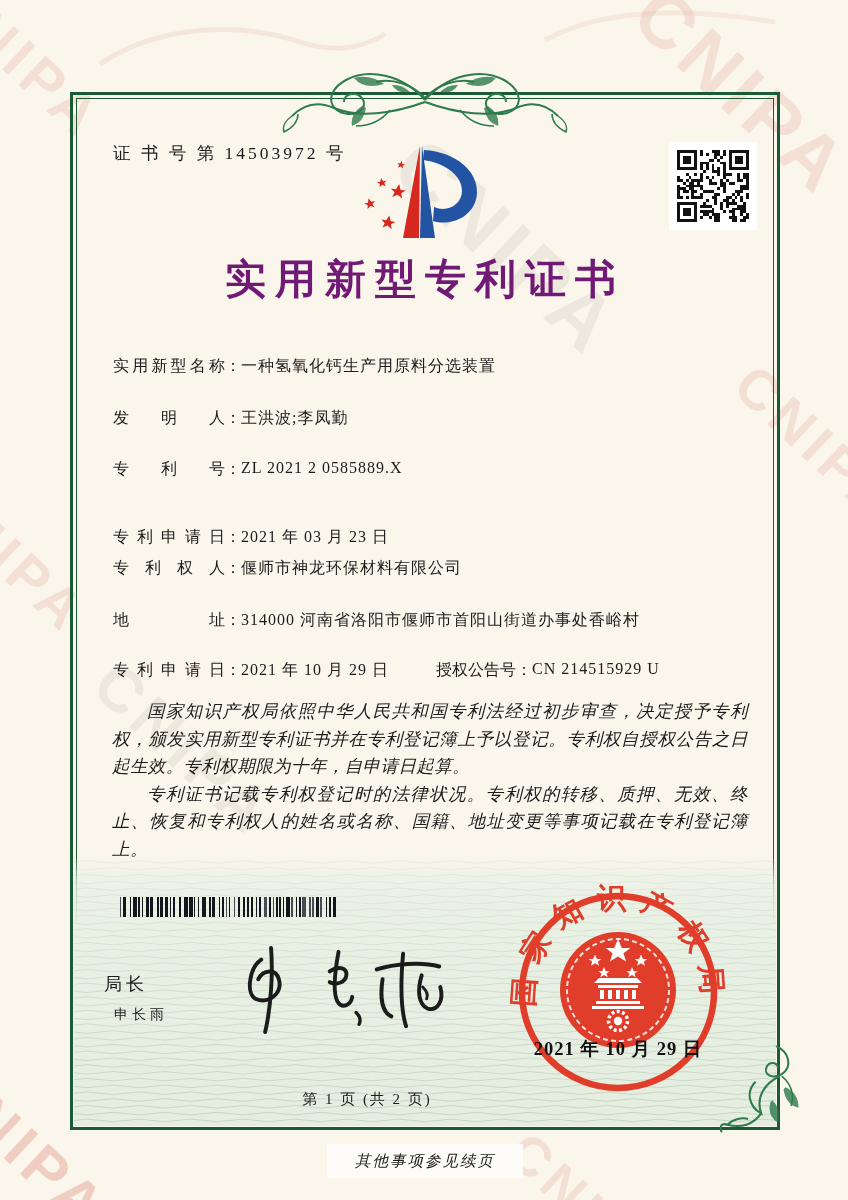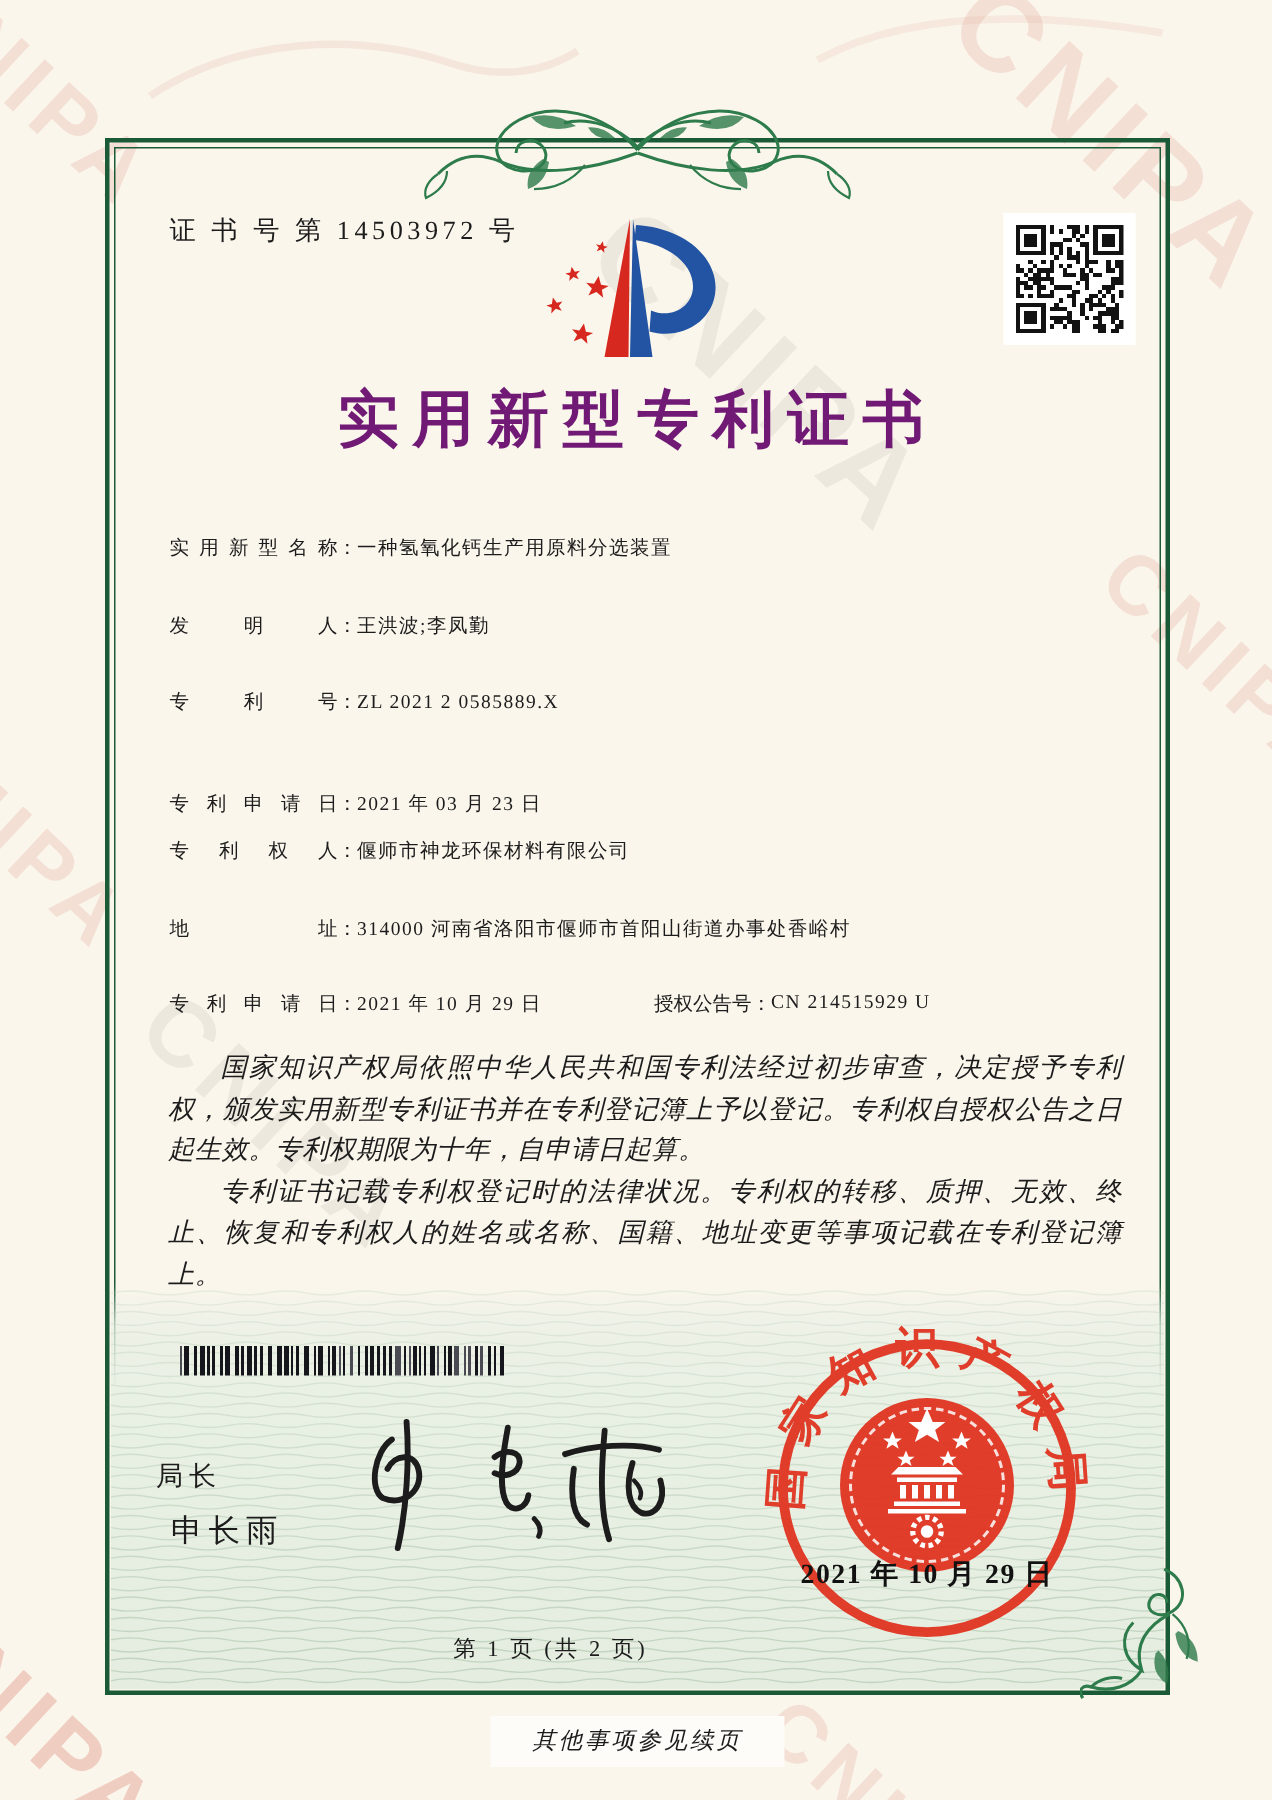--- a/index.html
+++ b/index.html
@@ -59,45 +59,44 @@
   #qr{position:absolute;left:8px;top:8px;}
   #title{
     position:absolute;left:70px;top:252px;width:710px;
     text-align:center;
     font-size:41px;font-weight:bold;letter-spacing:9px;
     color:#701a75;
   }
   
   .field{
     position:absolute;left:113px;width:640px;
-    font-size:13px;
+    font-size:16px;
     display:flex;
     white-space:nowrap;
-    align-items:center;
   }
   .flabel{
     display:inline-block;width:112px;
     text-align:justify;text-align-last:justify;
     flex:0 0 112px;
   }
   .fcolon{flex:0 0 auto;}
   .fvalue{margin-left:0;letter-spacing:1px;}
   .grant2{position:absolute;left:323px;top:0;display:flex;white-space:nowrap;}
   
   #body-text{
     position:absolute;left:112px;top:698px;width:636px;
     font-size:17.5px;line-height:27.5px;
     letter-spacing:0.4px;
     text-align:justify;
   }
   #body-text p{margin:0;text-indent:2em;font-style:italic;}
   
   #barcode{position:absolute;left:120px;top:897px;}
   #director-title{position:absolute;left:104px;top:972px;font-size:18px;letter-spacing:4px;}
-  #director-name{position:absolute;left:114px;top:1006px;font-size:21px;letter-spacing:4px;}
+  #director-name{position:absolute;left:114px;top:1006px;font-size:14px;letter-spacing:4px;}
   #signature{position:absolute;left:228px;top:942px;}
   #seal{position:absolute;left:508px;top:882px;opacity:0.94;}
   #seal-date{
     position:absolute;left:508px;top:1036px;width:220px;
     text-align:center;font-size:18.5px;letter-spacing:1px;color:#111;
     font-weight:bold;
   }
   #page-no{
     position:absolute;left:70px;top:1090px;width:594px;
     text-align:center;font-size:15px;letter-spacing:2px;

